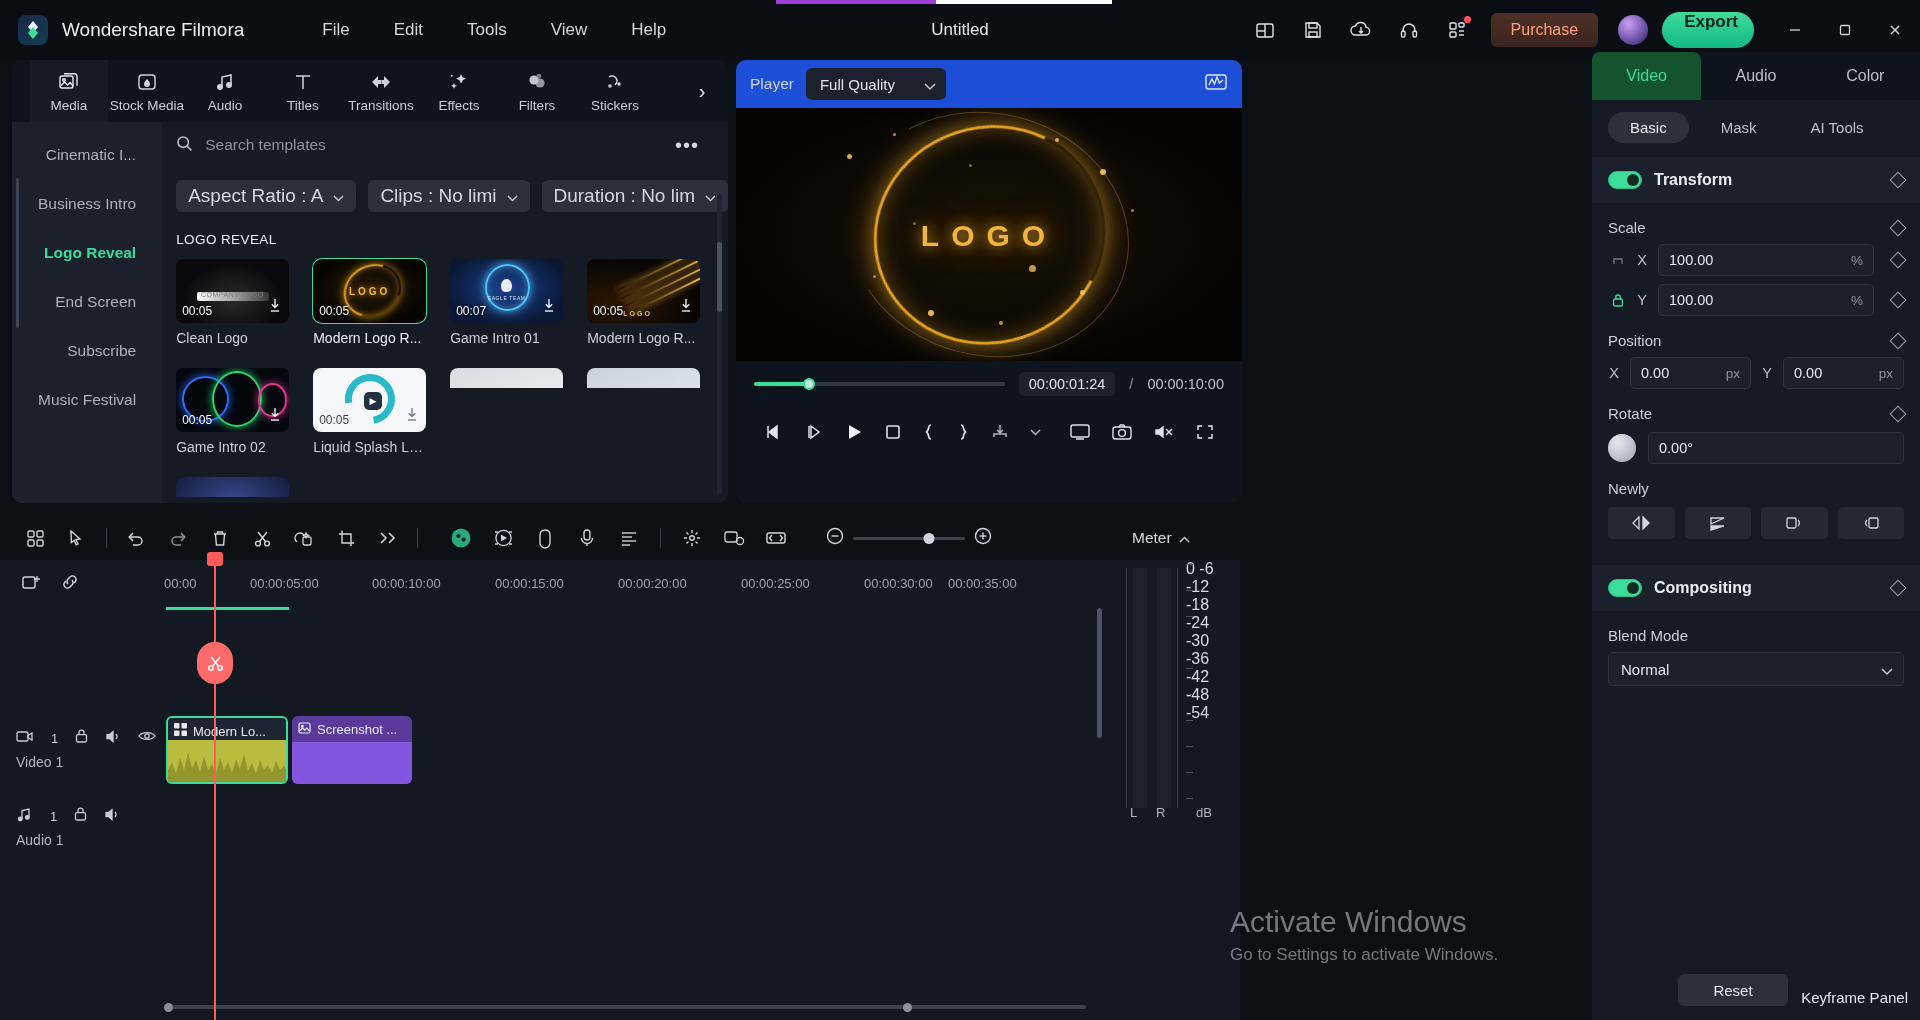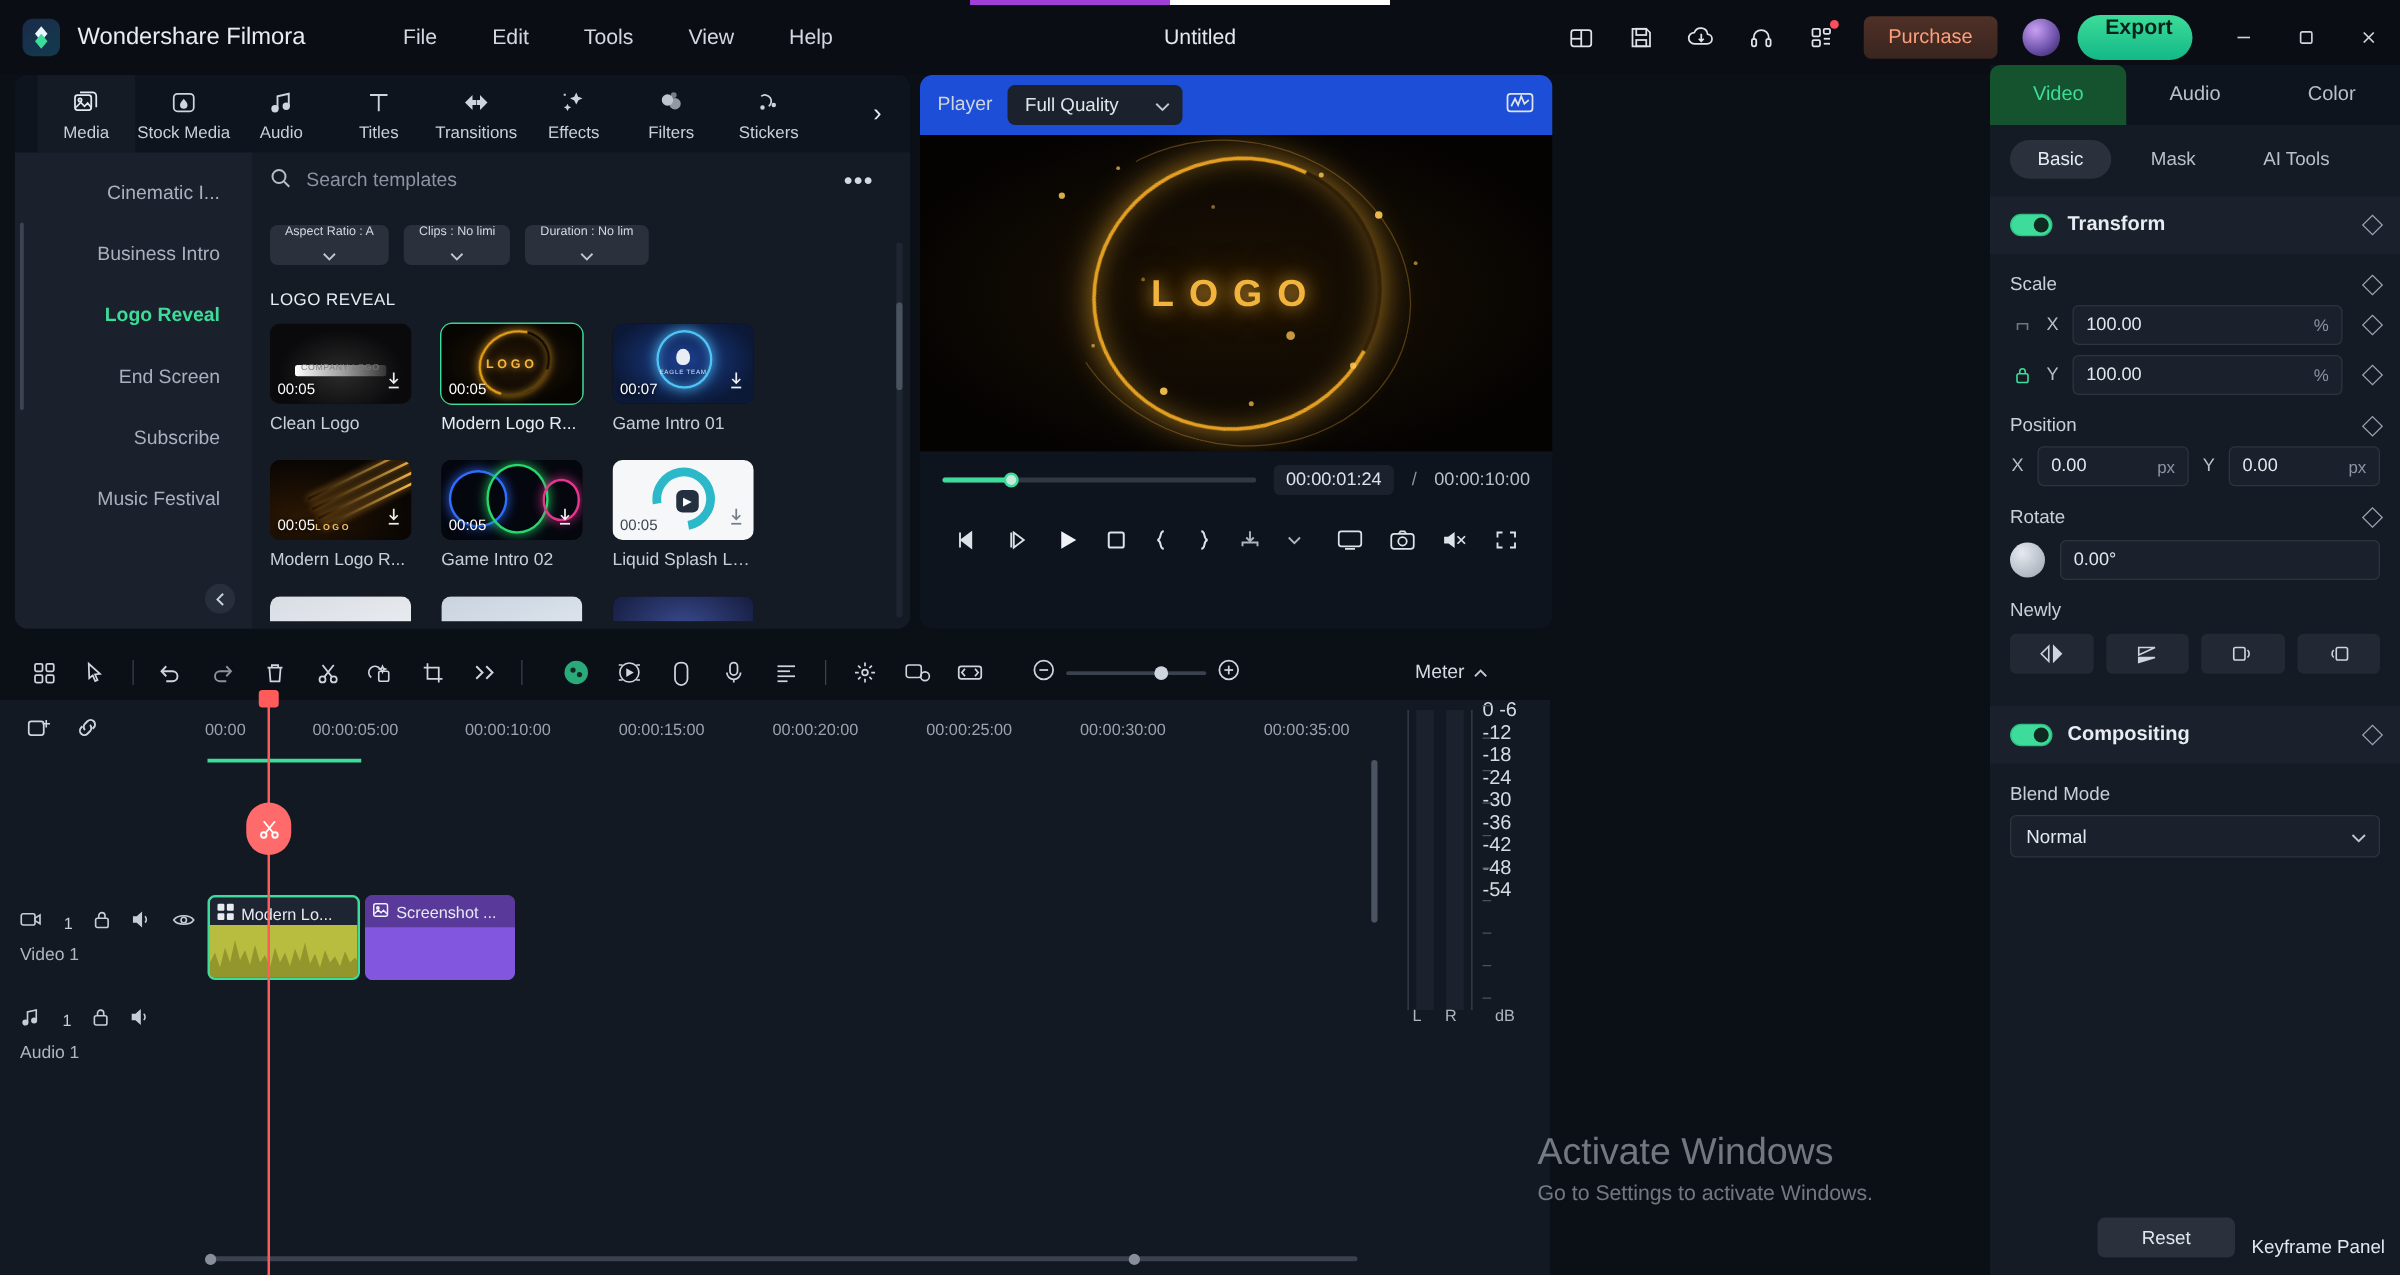--- a/index.html
+++ b/index.html
@@ -145,21 +145,21 @@
   .search-box input::placeholder { color: #8b94a2; }
   .dots-btn {
     width: 30px; height: 30px; display:flex; align-items:center; justify-content:center;
     color:#d5dae2; font-size: 20px; letter-spacing:1px; cursor:pointer;
     margin-right: 14px;
   }
   .filters-row { display:flex; align-items:center; gap: 12px; padding: 12px 0 0 14px; }
   .filter-pill {
     height: 32px; border-radius: 6px; background:#2a313d;
     display:flex; align-items:center; gap: 10px; padding: 0 12px;
-    font-size: 10px; color:#d3d8e0; cursor:pointer; white-space: nowrap; flex-direction: column;
+    font-size: 19px; color:#d3d8e0; cursor:pointer; white-space: nowrap;
   }
   .sec-title {
     font-size: 13.5px; color:#e9edf3; letter-spacing: .4px;
     padding: 20px 0 0 14px; font-weight: 500;
   }
   .grid {
     display:flex; flex-wrap: wrap; gap: 22px 24px; padding: 12px 0 0 14px;
   }
   .card { width: 113px; cursor:pointer; }
   .thumb {
@@ -1390,21 +1390,21 @@
     </div>
 
     <div class="ruler">
       <span class="tick" style="left:0px">00:00</span>
       <span class="tick" style="left:86px">00:00:05:00</span>
       <span class="tick" style="left:208px">00:00:10:00</span>
       <span class="tick" style="left:331px">00:00:15:00</span>
       <span class="tick" style="left:454px">00:00:20:00</span>
       <span class="tick" style="left:577px">00:00:25:00</span>
       <span class="tick" style="left:700px">00:00:30:00</span>
-      <span class="tick" style="left:847px">00:00:35:00</span>
+      <span class="tick" style="left:784px">00:00:35:00</span>
       <span class="sel-range" style="left:2px"></span>
     </div>
 
     <div class="tracks">
       <div class="track" style="height:104px"></div>
       <div class="track">
         <div class="clip video">
           <div class="cliphdr">
             <span>
               <svg width="13" height="13" viewBox="0 0 13 13" fill="#e7ebf1">

